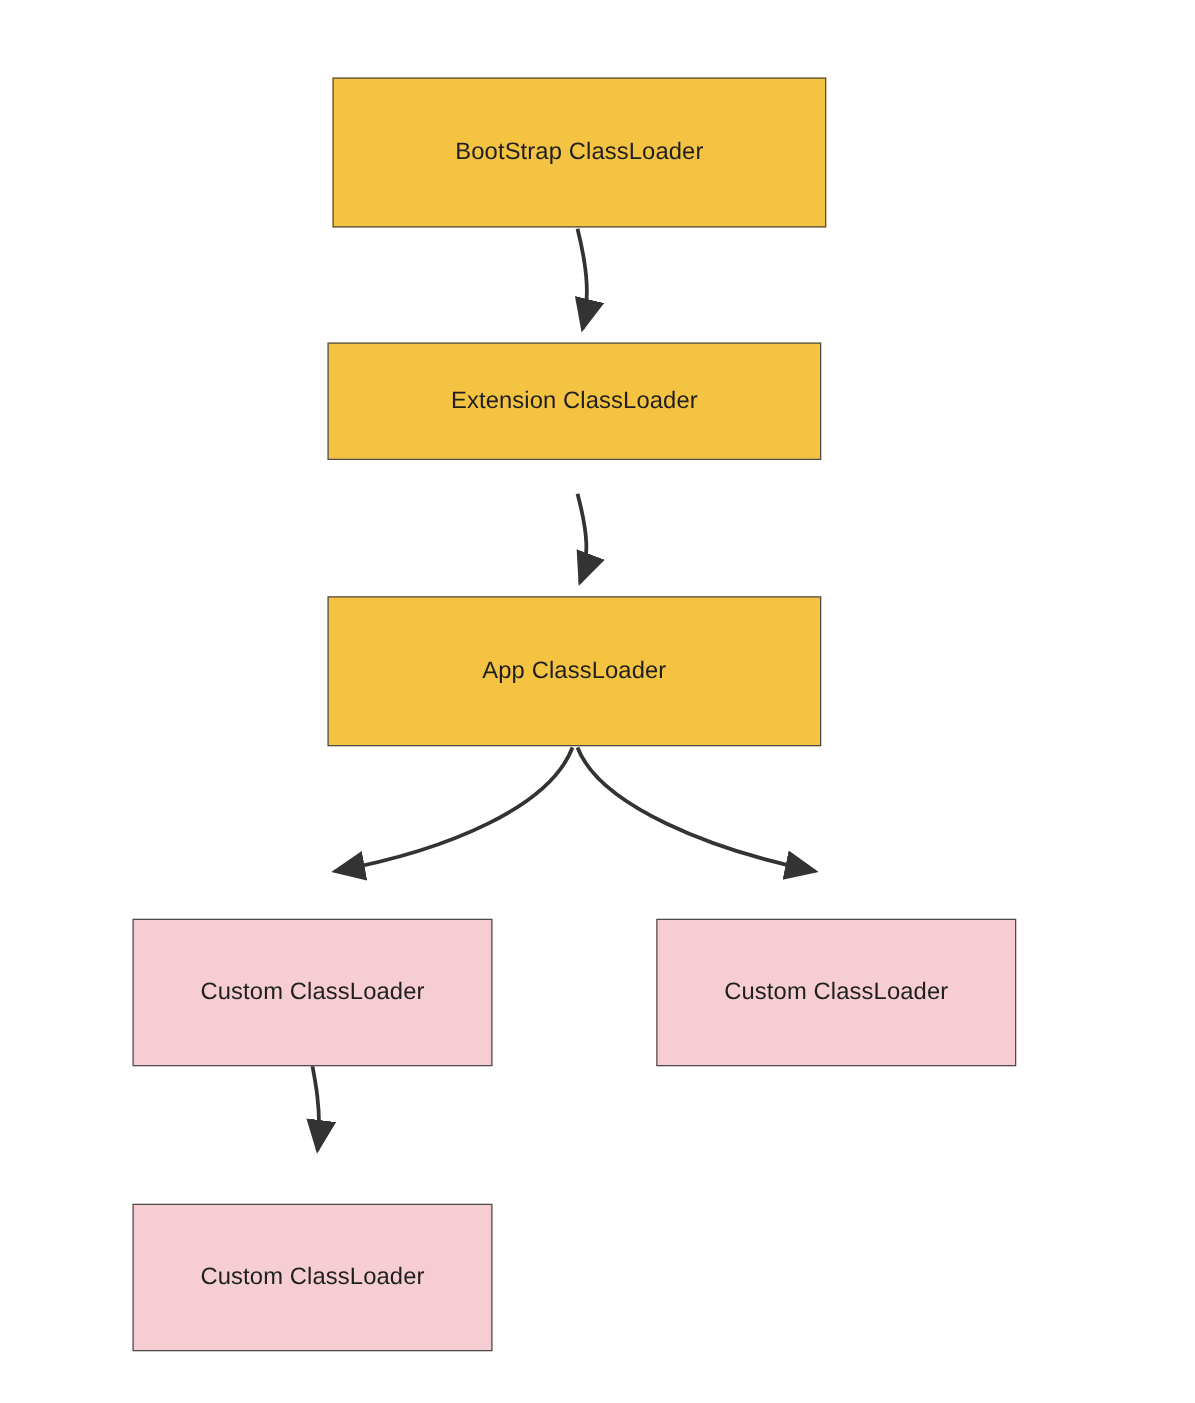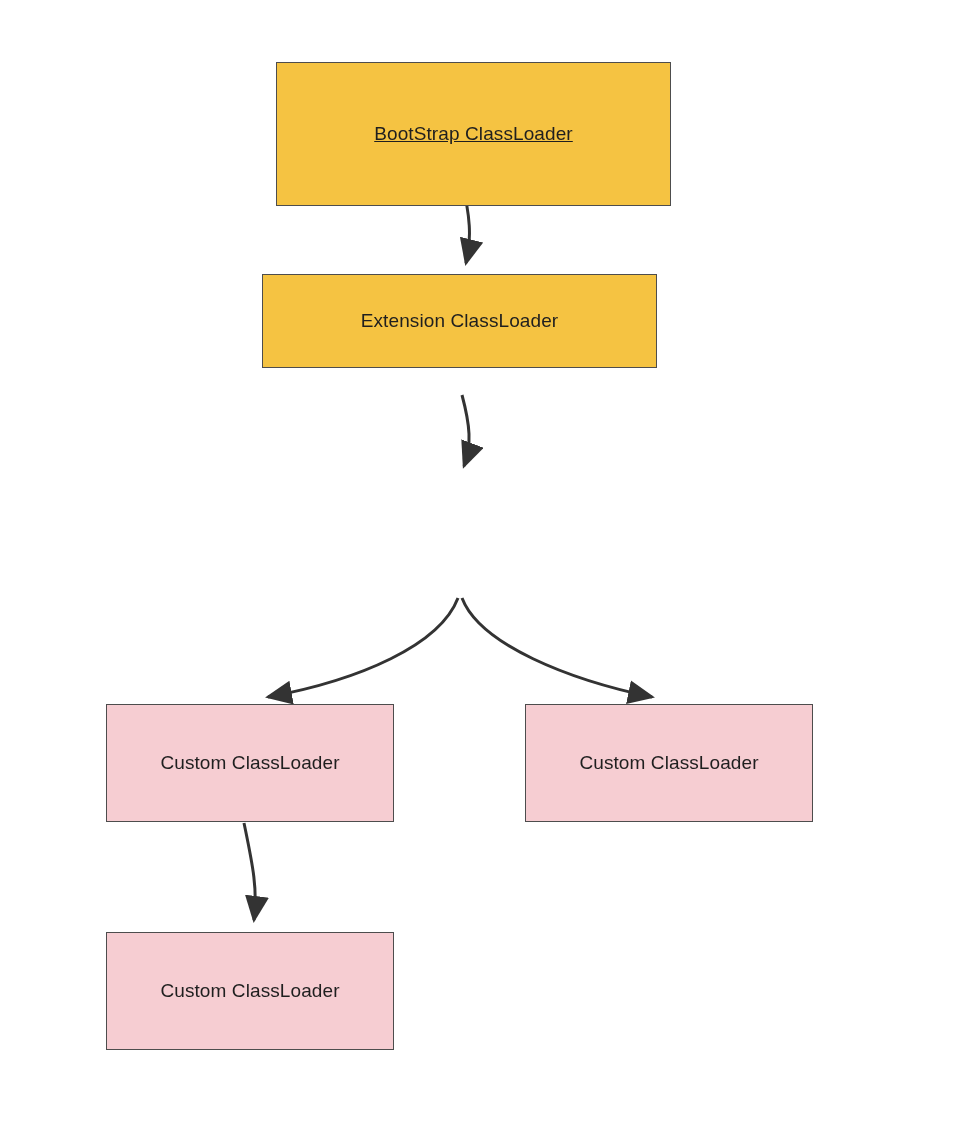--- a/index.html
+++ b/index.html
@@ -41,20 +41,21 @@
     line-height: 1.2;
     letter-spacing: 0.1px;
   }
   .node.loader {
     background: #f5c342;
     border-color: #4d4d4d;
   }
   .node.custom {
     background: #f6cdd2;
     border-color: #4d4d4d;
+    margin-top: 31px;
   }
   .node-label {
     display: block;
     padding: 0 10px;
   }
 </style>
 </head>
 <body>
 
 <div id="diagram-root">
@@ -70,28 +71,31 @@
 
     <path d="M462,395 C470,425 472,445 464,466" fill="none" stroke="#333333" stroke-width="3" marker-end="url(#arrowhead)"></path>
 
     <path d="M458,598 C440,645 360,680 268,697" fill="none" stroke="#333333" stroke-width="3" marker-end="url(#arrowhead)"></path>
 
     <path d="M462,598 C480,645 570,680 652,697" fill="none" stroke="#333333" stroke-width="3" marker-end="url(#arrowhead)"></path>
 
     <path d="M244,823 C252,862 258,888 254,920" fill="none" stroke="#333333" stroke-width="3" marker-end="url(#arrowhead)"></path>
   </svg>
 
-  <div class="node loader" style="left:276px; top:62px; width:395px; height:144px;text-decoration:underline;">
+  <div class="node loader" style="left:266px; top:62px; width:395px; height:120px;">
     <span class="node-label">BootStrap ClassLoader</span>
   </div>
 
   <div class="node loader" style="left:262px; top:274px; width:395px; height:94px;">
     <span class="node-label">Extension ClassLoader</span>
   </div>
 
+  <div class="node loader" style="left:262px; top:477px; width:395px; height:120px;">
+    <span class="node-label">App ClassLoader</span>
+  </div>
 
   <div class="node custom" style="left:106px; top:704px; width:288px; height:118px;">
     <span class="node-label">Custom ClassLoader</span>
   </div>
 
   <div class="node custom" style="left:525px; top:704px; width:288px; height:118px;">
     <span class="node-label">Custom ClassLoader</span>
   </div>
 
   <div class="node custom" style="left:106px; top:932px; width:288px; height:118px;">

